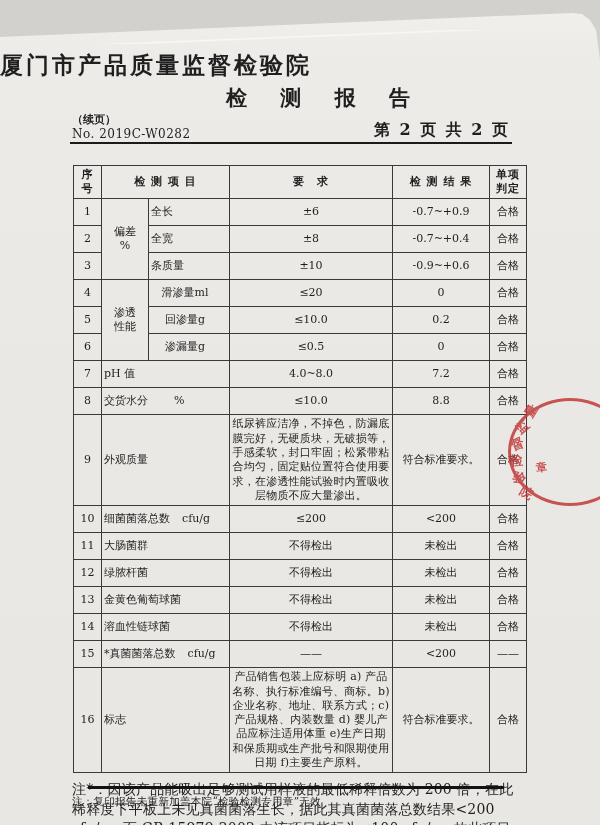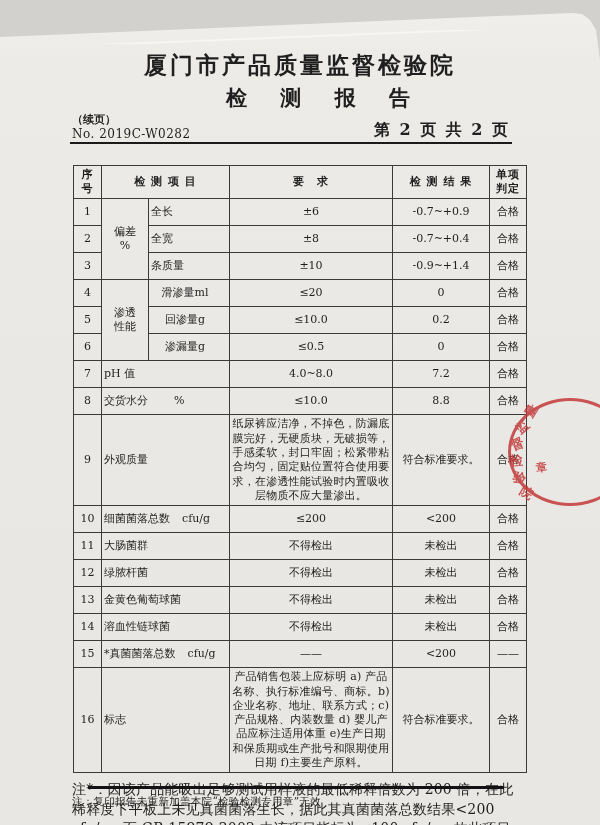--- a/index.html
+++ b/index.html
@@ -12,21 +12,21 @@
   .page{
     position:absolute;inset:0;
     background:linear-gradient(180deg,#f2f0ed 0px,#ecebe7 60px,#eae8e4 400px,#e9e7e3 825px);
     clip-path:polygon(0 37px,572px 13px,582px 14px,590px 20px,596px 30px,598px 45px,600px 60px,600px 825px,0 825px);
   }
   .page::before{
     content:"";position:absolute;left:0;top:30px;width:588px;height:14px;
     background:linear-gradient(-2.3deg,transparent 46%,#f9f8f6 50%,transparent 54%);
     pointer-events:none;
   }
-  .org-title{padding-top:50px;text-align:center;font-size:23px;font-weight:bold;letter-spacing:3px;line-height:1.3;}
+  .org-title{padding-top:50px;font-size:23px;font-weight:bold;letter-spacing:3px;line-height:1.3;}
   .report-title{margin-top:5px;text-align:center;font-size:21px;font-weight:bold;letter-spacing:13px;text-indent:13px;line-height:1.2;padding-left:36px;}
   .subhead{position:relative;margin:3px 88px 0 72px;}
   .continued{font-size:11px;font-weight:bold;line-height:1.25;}
   .report-no{font-size:12px;line-height:1.25;letter-spacing:.5px;}
   .page-indicator{position:absolute;right:2px;bottom:1px;font-size:16px;letter-spacing:2px;font-weight:bold;}
   .head-rule{margin:0 88px 0 70px;border-bottom:2.5px solid #1b1b1b;}
 
   table.report{
     margin:21px 0 0 73px;border-collapse:collapse;table-layout:fixed;width:453px;
     font-size:11px;
@@ -119,21 +119,21 @@
           <td>合格</td>
         </tr>
         <tr>
           <td>3</td>
           <td class="item-cell">
             <div class="item-flex">
               <span>条质量</span>
             </div>
           </td>
           <td>±10</td>
-          <td>-0.9~+1.4</td>
+          <td>-0.9~+0.6</td>
           <td>合格</td>
         </tr>
         <tr>
           <td>4</td>
           <td class="pre" rowspan="3">渗透
 性能</td>
           <td class="item-cell unit-far">
             <div class="item-flex">
               <span>滑渗量</span>
               <span class="unit">ml</span>

